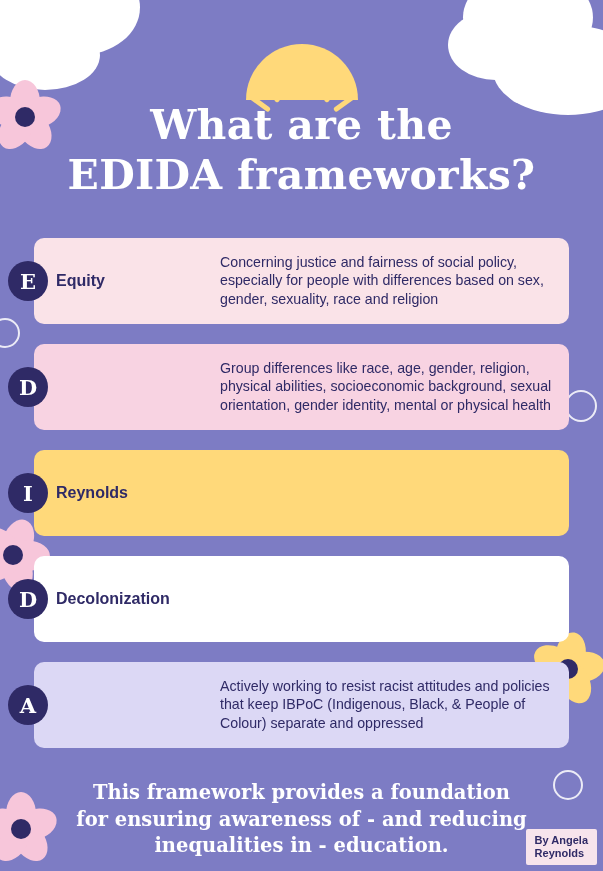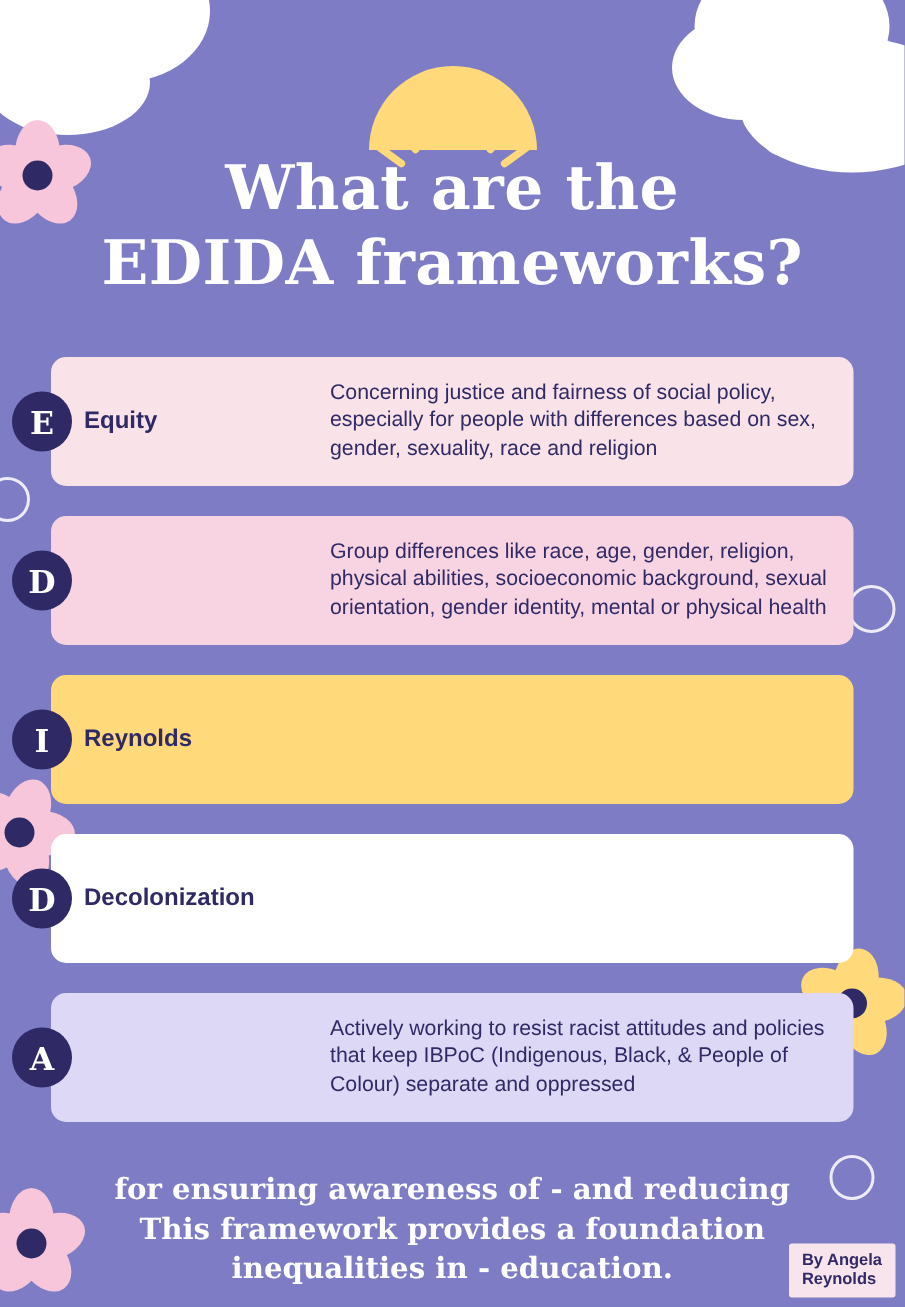--- a/index.html
+++ b/index.html
@@ -318,22 +318,22 @@
 
     <div class="row">
       <div class="row-card" style="background:#dcd8f5"></div>
       <div class="badge">A</div>
       <div class="desc">Actively working to resist racist attitudes and policies that keep IBPoC (Indigenous, Black, &amp; People of Colour) separate and oppressed</div>
     </div>
 
   </div>
 
   <div class="footer">
+    <div>This framework provides a foundation</div>
     <div>for ensuring awareness of - and reducing</div>
-    <div>This framework provides a foundation</div>
     <div>inequalities in - education.</div>
   </div>
 
   <div class="credit">
     <div>By Angela</div>
     <div>Reynolds</div>
   </div>
 
 </div>
 

